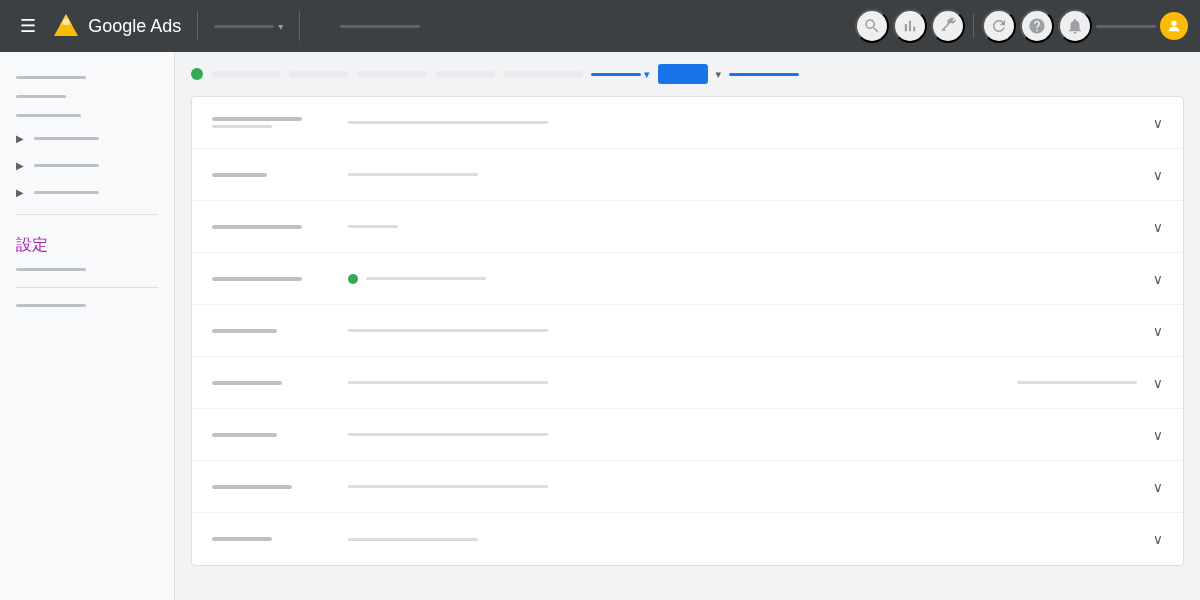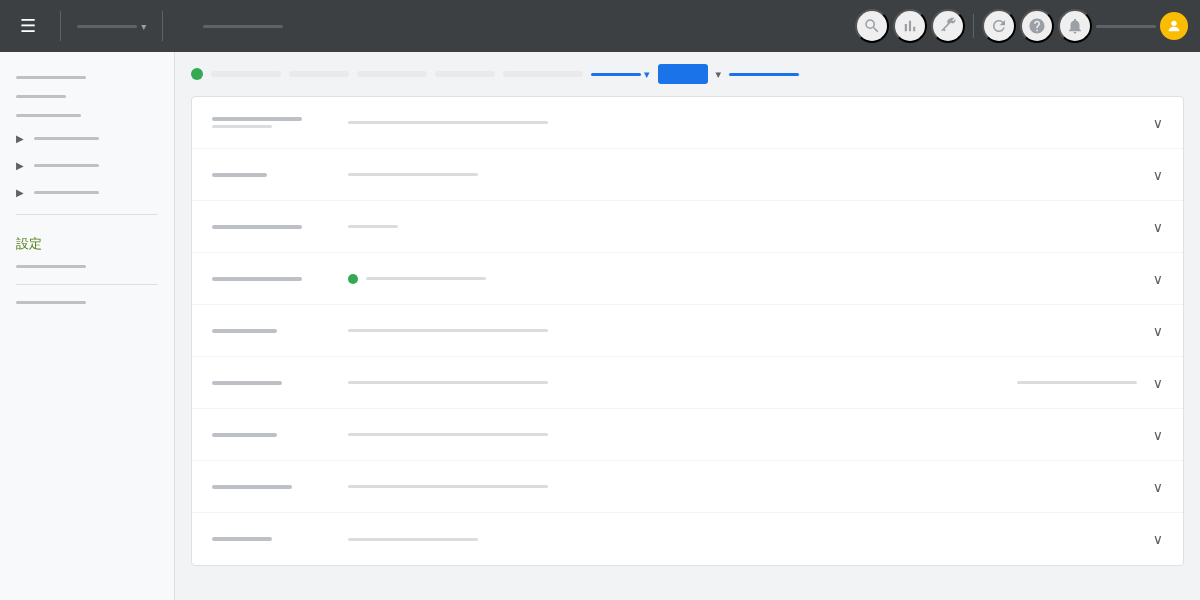--- a/index.html
+++ b/index.html
@@ -137,22 +137,22 @@
     }
     .sidebar-bar-wide { width: 70px; }
     .sidebar-bar-medium { width: 50px; }
     .sidebar-chevron {
       font-size: 10px;
       color: #5f6368;
       margin-right: 2px;
     }
     .sidebar-section-label {
       padding: 12px 16px 4px 16px;
-      font-size: 13px;
-      color: #4d7c0f;
+      font-size: 16px;
+      color: #a21caf;
     }
     .sidebar-divider {
       height: 1px;
       background: #e0e0e0;
       margin: 8px 16px;
     }
 
     
     .main {
       flex: 1;
@@ -266,20 +266,28 @@
       margin-left: auto;
       flex-shrink: 0;
     }
   </style>
 </head>
 <body>
 
 <nav class="top-nav">
   <span class="nav-hamburger">☰</span>
 
+  <div class="nav-logo">
+    <svg class="logo-triangle" viewBox="0 0 28 28">
+      <polygon points="14,2 26,24 2,24" fill="#fbbc04"></polygon>
+      <polygon points="14,2 20,13 8,13" fill="#ffffff" opacity="0.3"></polygon>
+      <circle cx="14" cy="10" r="3" fill="#ffffff" opacity="0.5"></circle>
+    </svg>
+    <span class="nav-title">Google Ads</span>
+  </div>
 
   <div class="nav-divider"></div>
 
   <div class="nav-search-area">
     <div class="nav-bar-placeholder" style="width: 60px;"></div>
     <span class="nav-dropdown-btn">▾</span>
   </div>
 
   <div class="nav-divider"></div>
 

